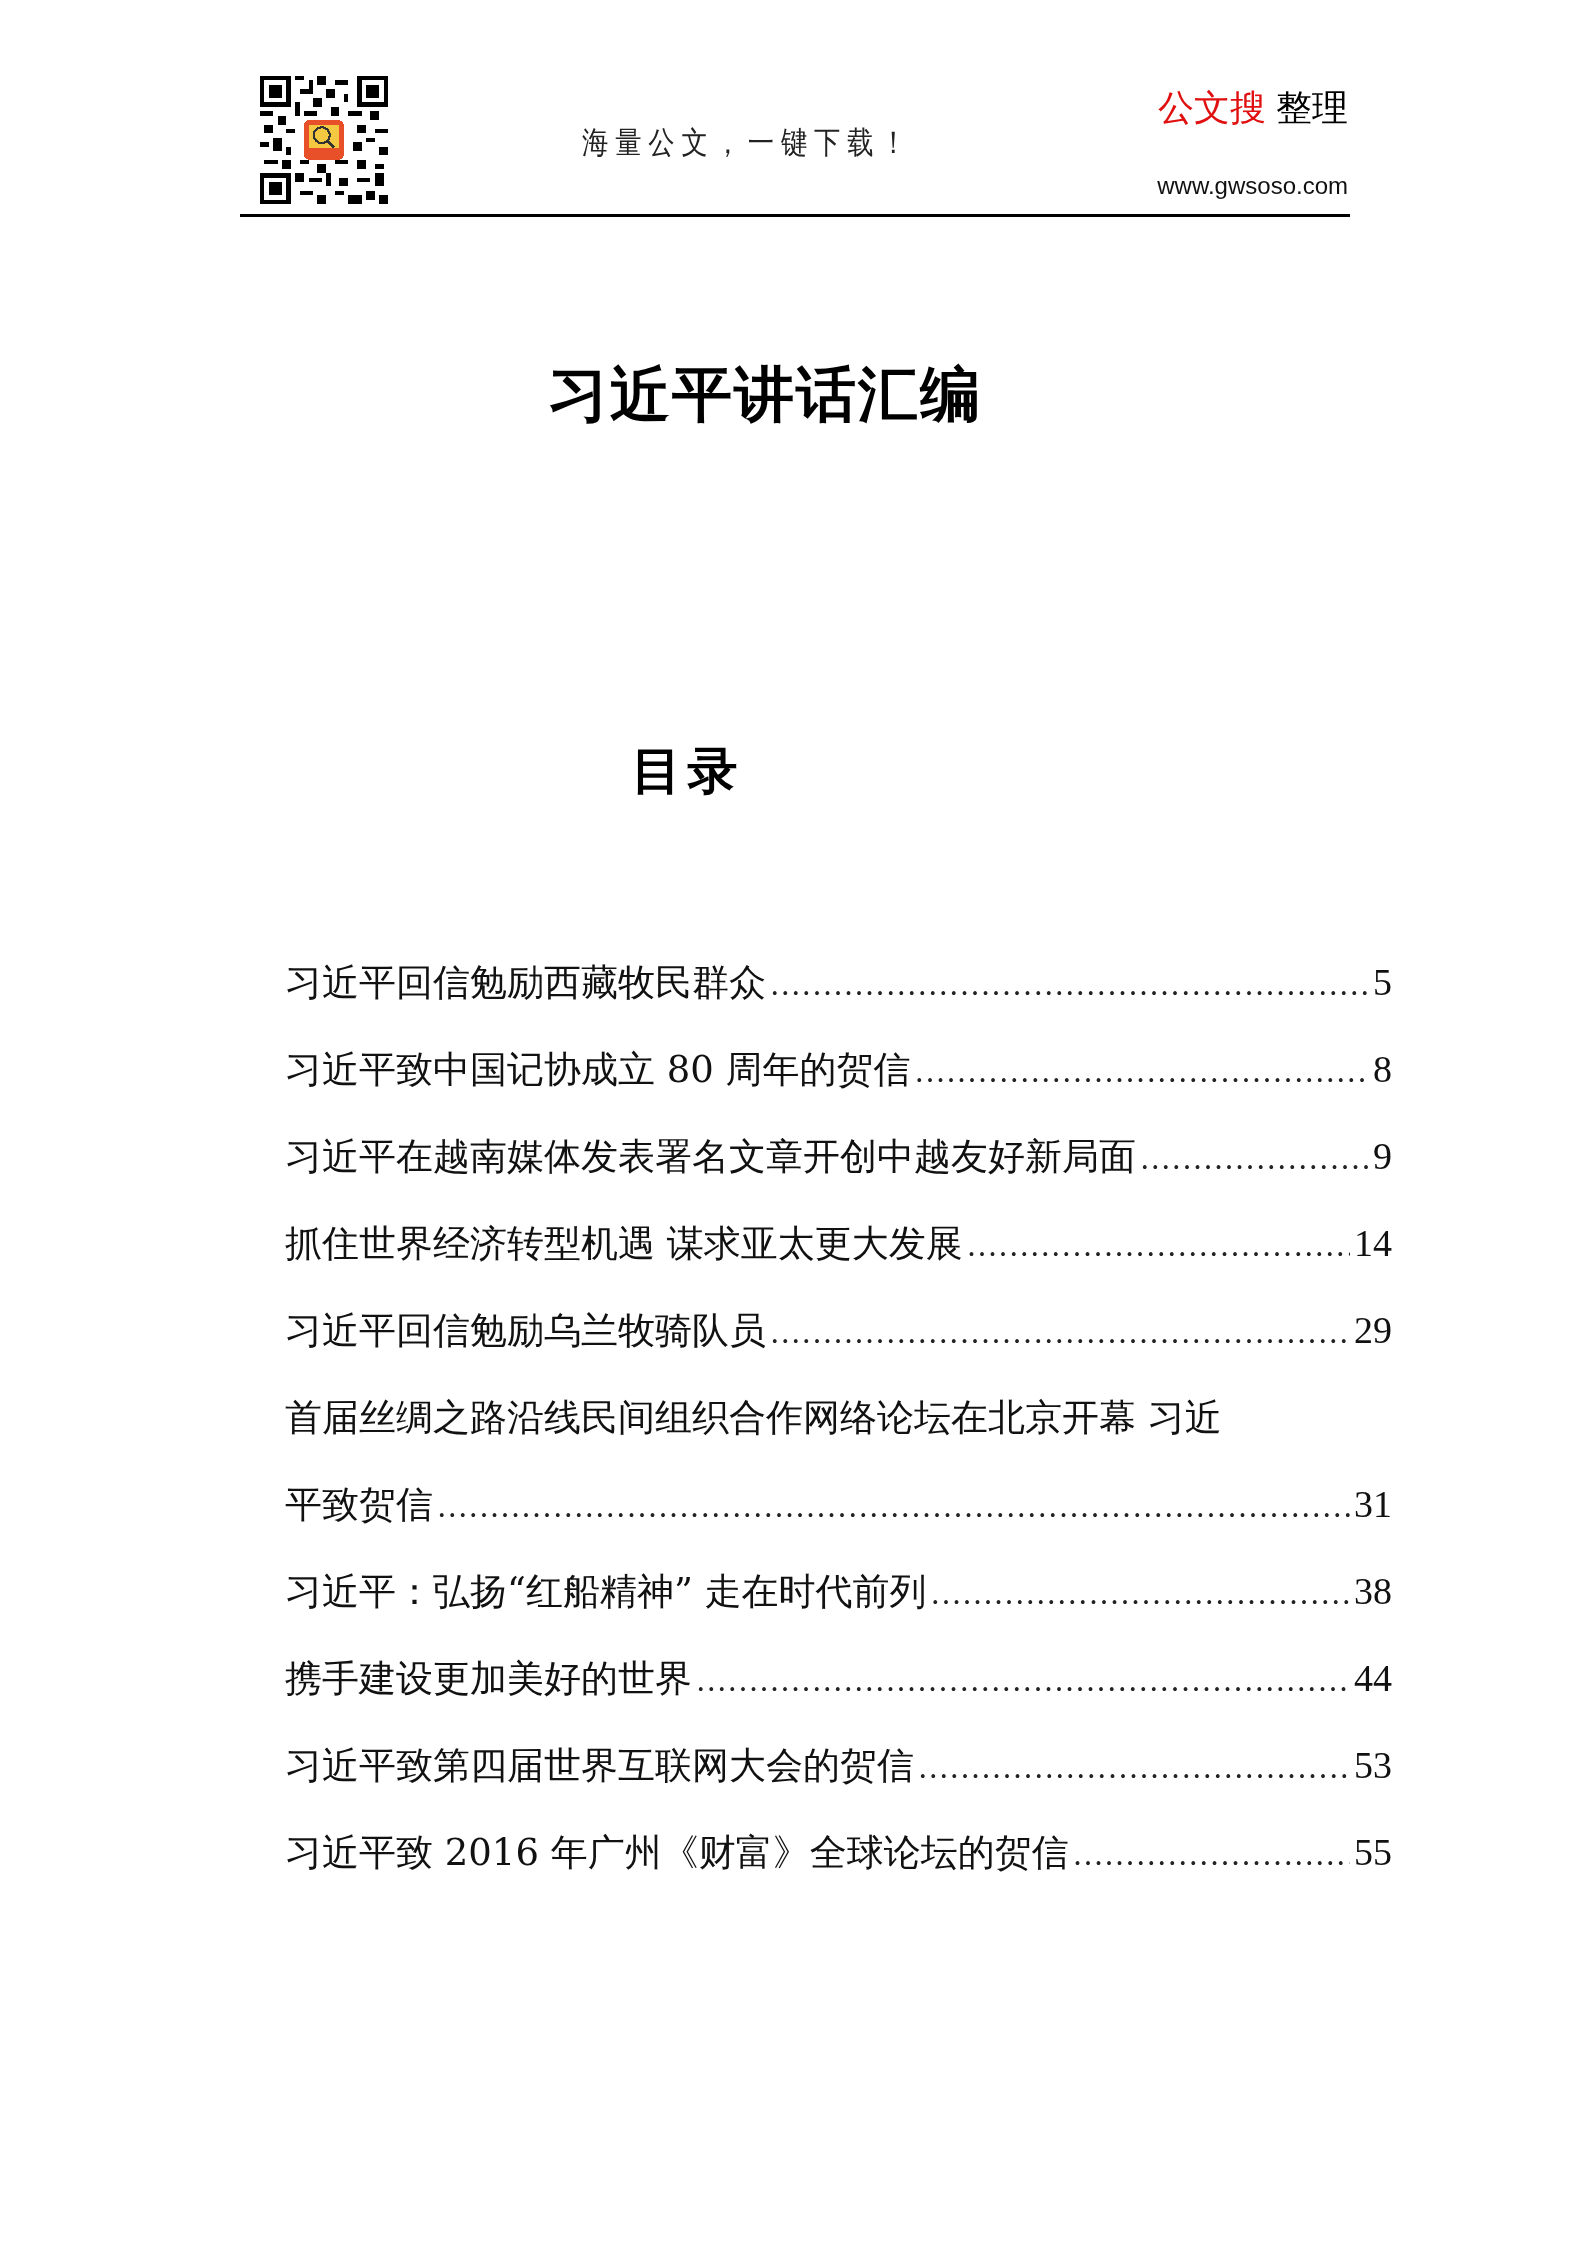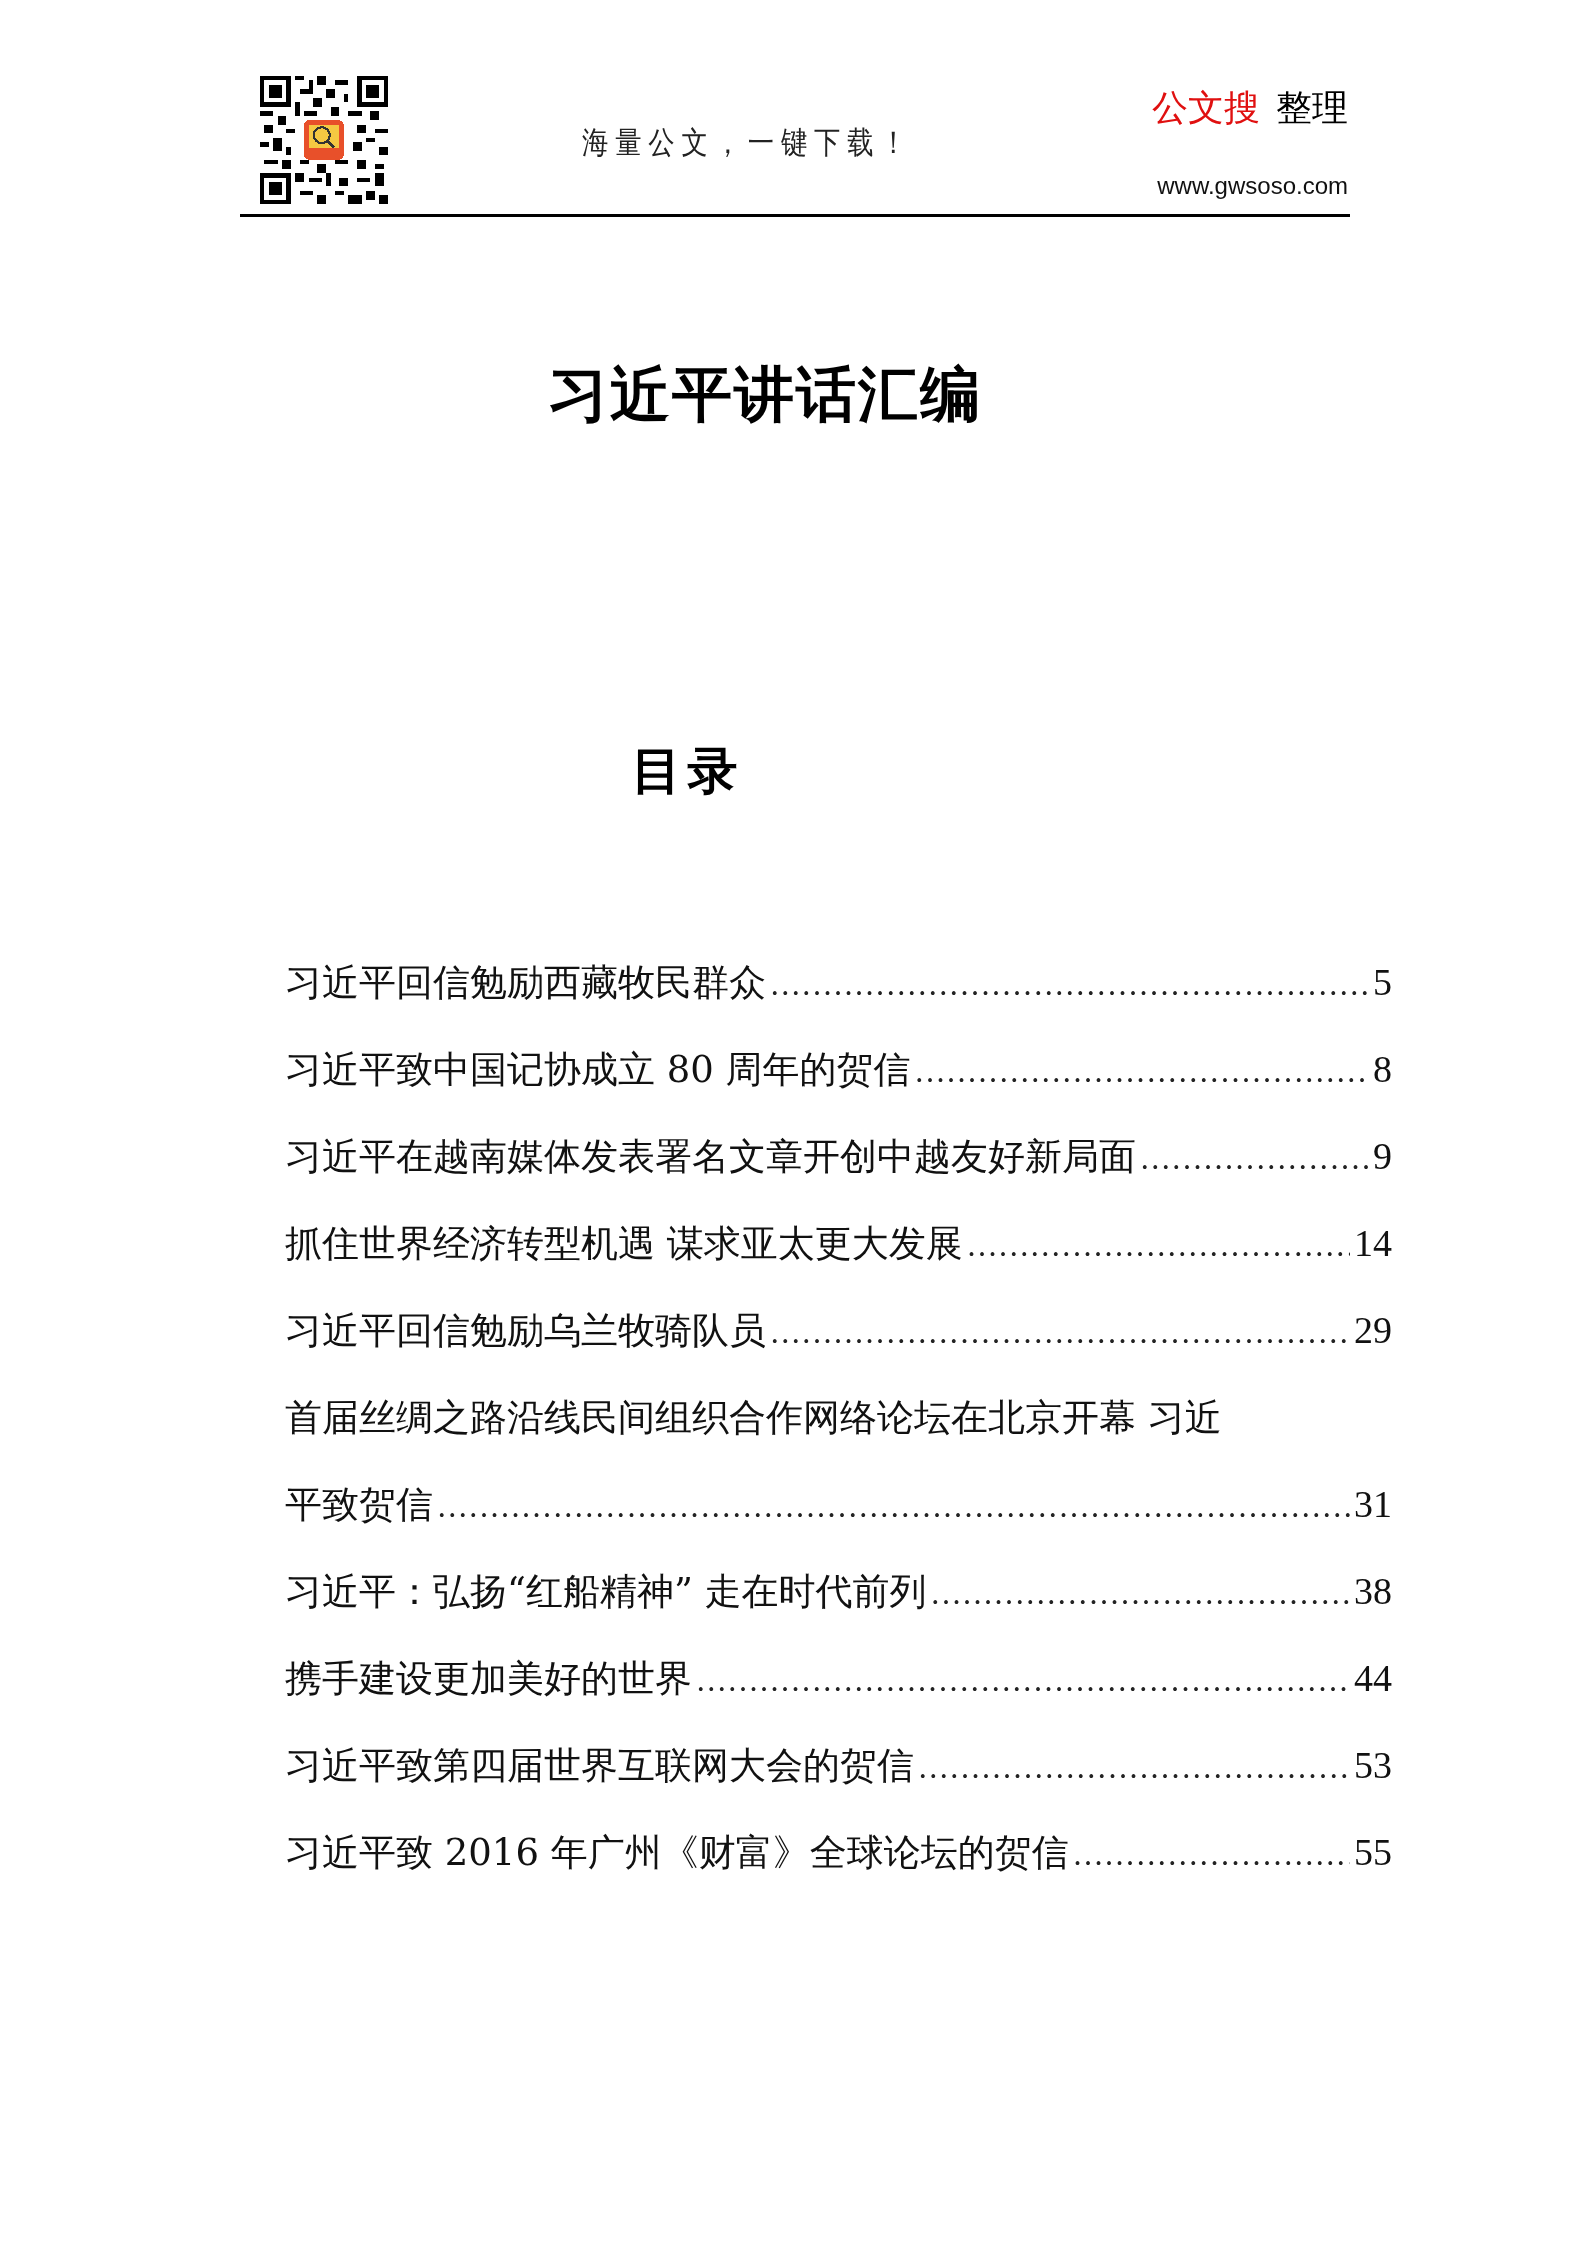--- a/index.html
+++ b/index.html
@@ -5,21 +5,21 @@
   html, body { margin:0; padding:0; background:#ffffff; }
   body { width:1587px; height:2245px; position:relative; overflow:hidden;
          font-family:"DejaVu Serif","Liberation Serif",serif; color:#000; }
   .header { position:absolute; left:240px; top:70px; width:1110px; height:146px; }
   .qr { position:absolute; left:20px; top:6px; width:128px; height:128px; }
   .slogan { position:absolute; left:342px; top:52px; font-family:"DejaVu Sans","Liberation Sans",sans-serif;
             font-size:31px; letter-spacing:8px; color:#222; transform:scaleX(0.85); transform-origin:left; }
   .brand { position:absolute; right:2px; top:14px; font-family:"DejaVu Sans","Liberation Sans",sans-serif;
            font-size:36px; white-space:nowrap; }
   .brand .red { color:#e01010; }
-  .brand .black { color:#000; margin-left:16px; }
+  .brand .black { color:#000; margin-left:10px; }
   .url { position:absolute; right:2px; top:102px; font-family:"Liberation Sans","DejaVu Sans",sans-serif;
          font-size:24px; color:#111;margin-left:42px; }
   .rule { position:absolute; left:240px; top:214px; width:1110px; height:3px; background:#000; }
   .doc-title { position:absolute; left:0; width:1530px; top:355px; text-align:center;
                font-family:"DejaVu Sans","Liberation Sans",sans-serif; font-weight:bold;
                font-size:60px; letter-spacing:2px; }
   .toc-title { position:absolute; left:0; width:1375px; top:738px; text-align:center;
                font-family:"DejaVu Sans","Liberation Sans",sans-serif; font-weight:bold;
                font-size:50px; letter-spacing:6px; }
   .toc { position:absolute; left:243px; top:958px; width:1107px;margin-left:42px; }

